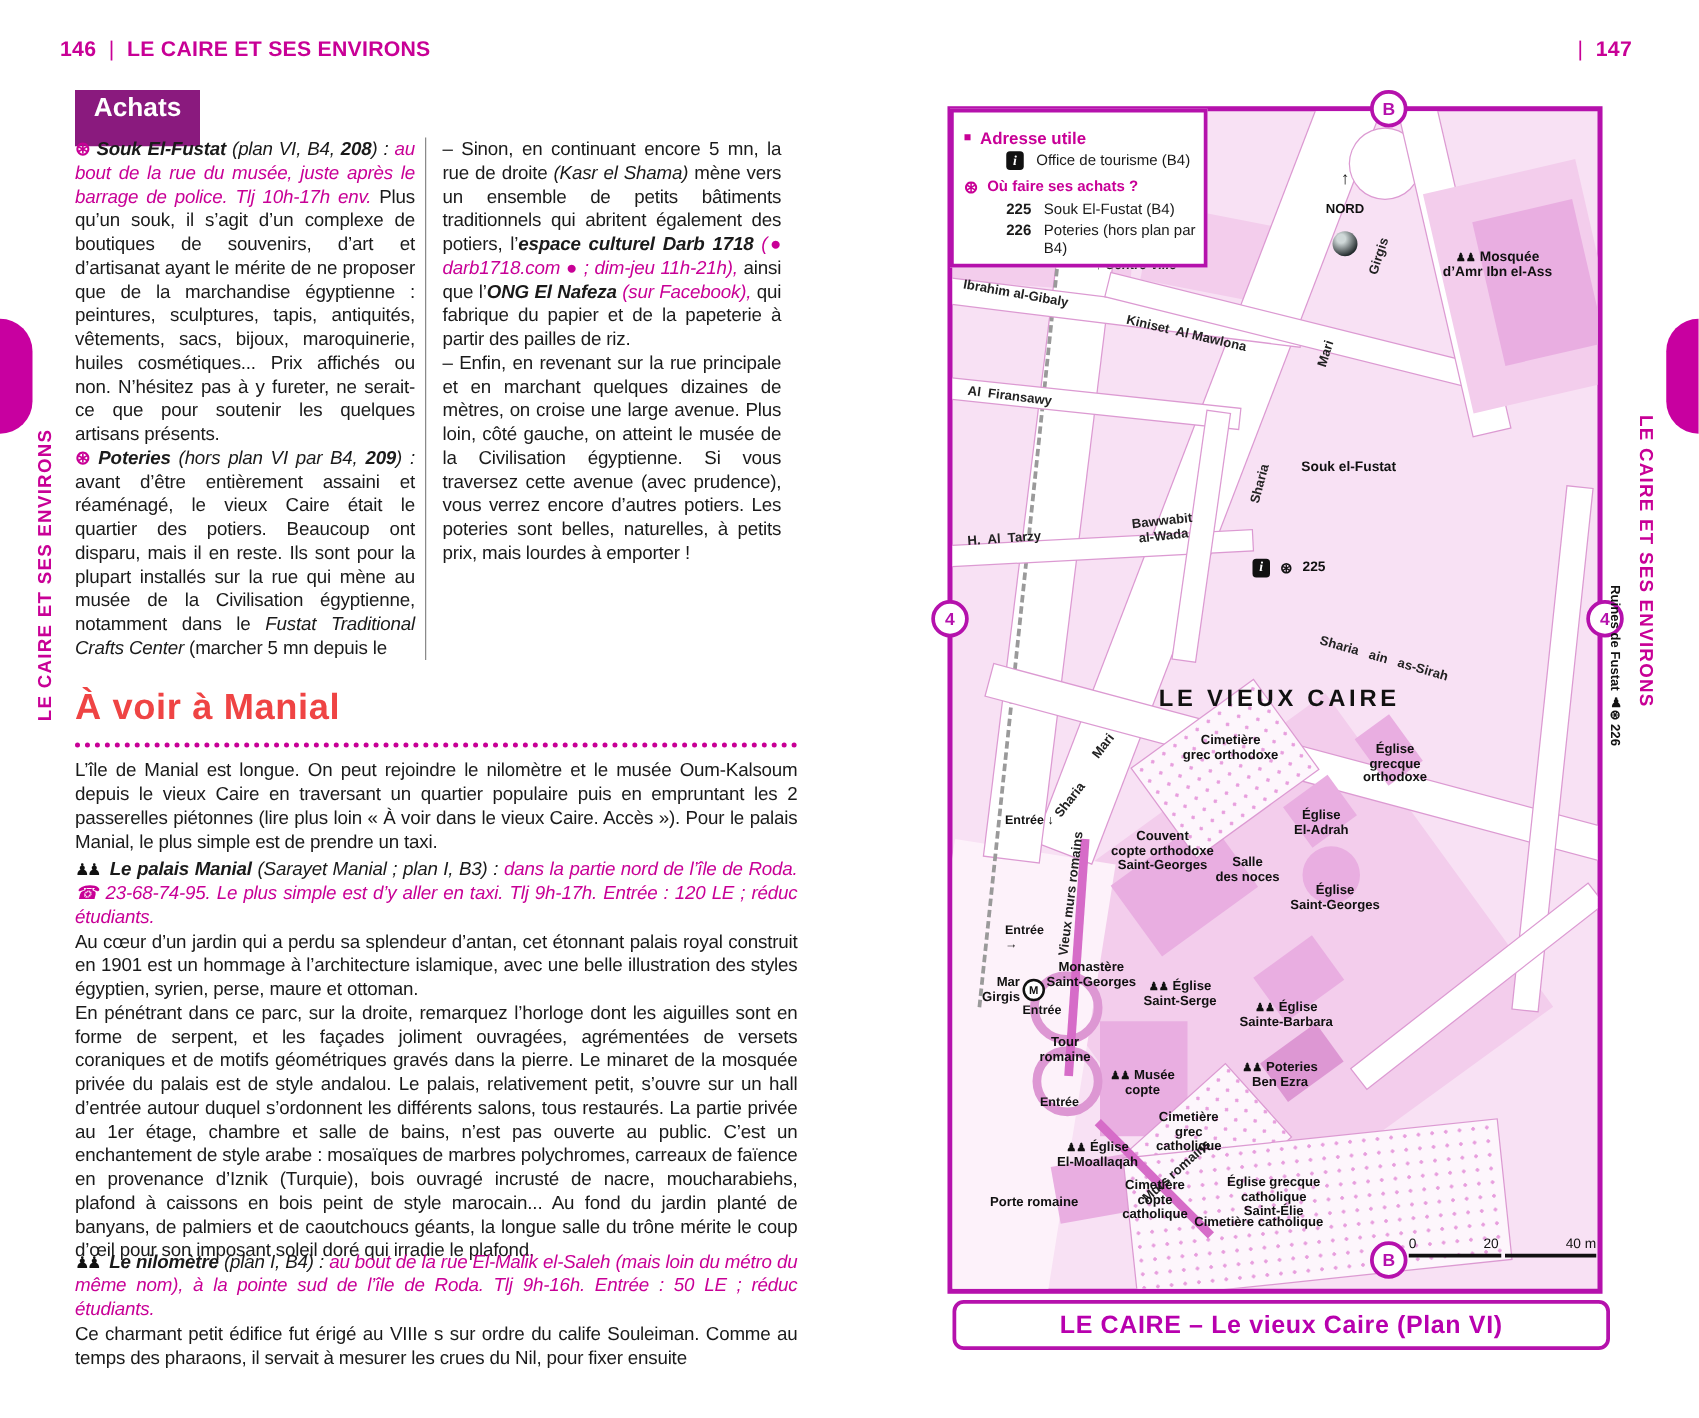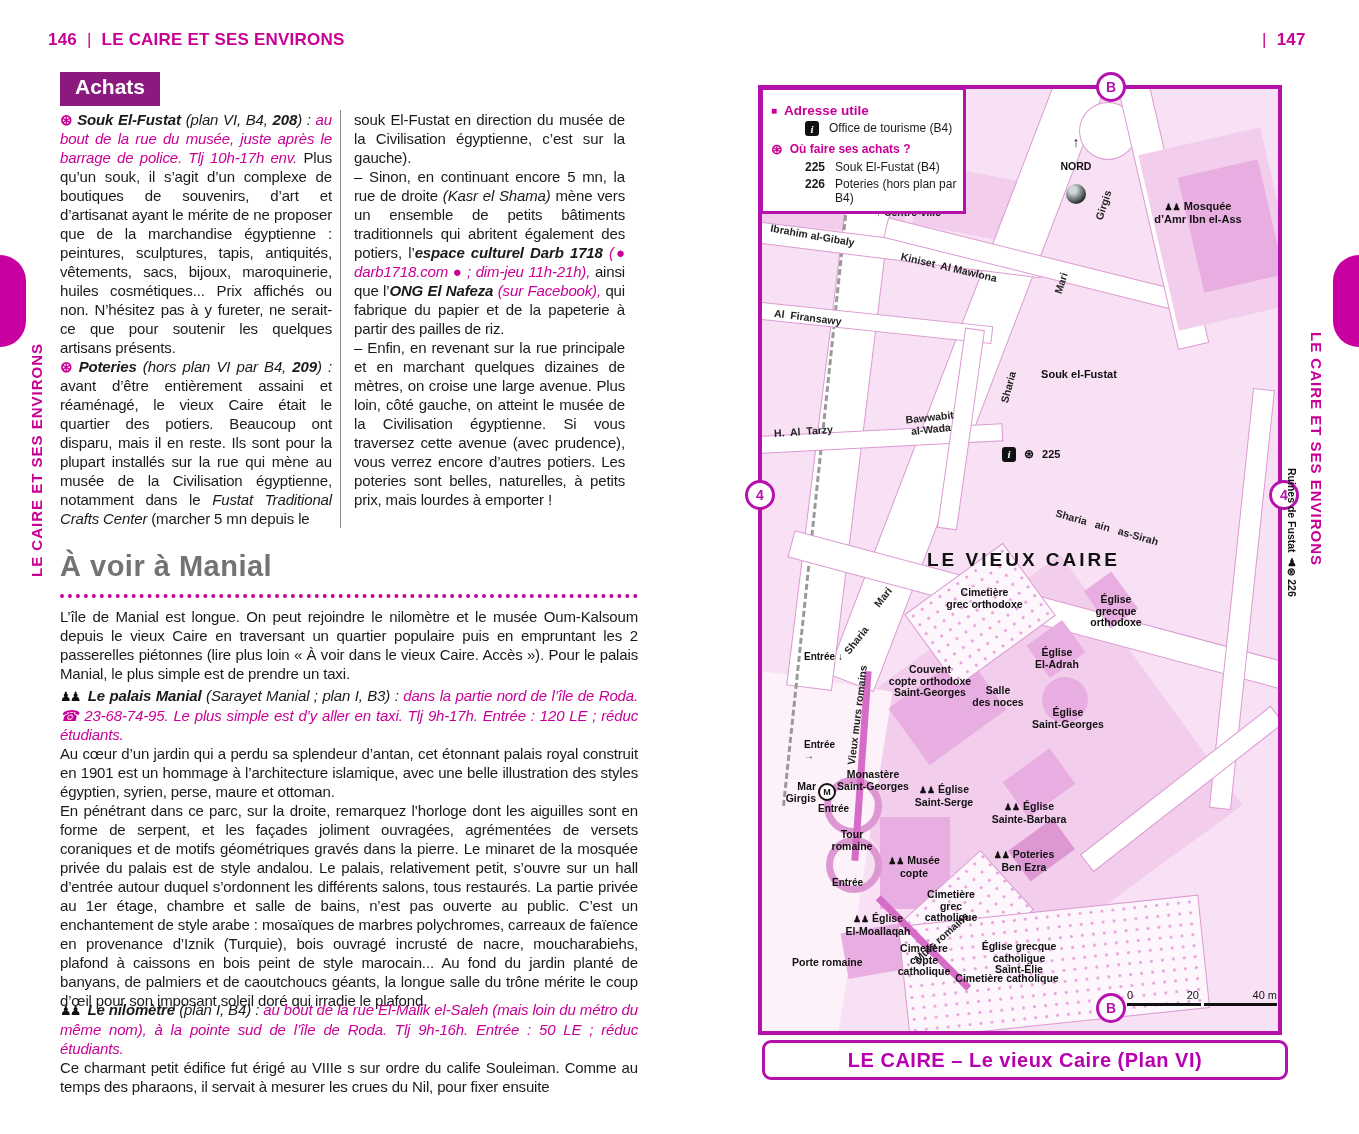--- a/index.html
+++ b/index.html
@@ -2,39 +2,39 @@
 <html><head>
 <meta charset="utf-8">
 <style>
   html,body{margin:0;padding:0;background:#fff;}
   body{width:1359px;height:1134px;position:relative;overflow:hidden;
        font-family:"Liberation Sans",sans-serif;color:#1a1a1a;}
   .abs{position:absolute;}
   
   .hdr{font-weight:bold;font-size:17px;color:#c80096;letter-spacing:.2px;display:flex;gap:10px;align-items:baseline;}
   .hdr .bar{font-weight:normal;color:#c80096;}
-  .badge{background:#8a1a7e;color:#fff;font-weight:bold;font-size:21px;padding:3px 15px 7px;}
+  .badge{background:#8a1a7e;color:#fff;font-weight:bold;font-size:21px;padding:3px 15px 18px;}
   
   .tabL{left:0;top:255px;width:26px;height:92px;background:#c800a0;border-radius:0 46px 46px 0;}
   .tabR{left:1333px;top:255px;width:26px;height:92px;background:#c800a0;border-radius:46px 0 0 46px;}
   .vtxtL{left:28px;top:332px;height:245px;writing-mode:vertical-rl;transform:rotate(180deg);
          color:#c80096;font-weight:bold;font-size:15px;letter-spacing:1px;}
   .vtxtR{left:1308px;top:332px;height:245px;writing-mode:vertical-rl;
          color:#c80096;font-weight:bold;font-size:15px;letter-spacing:1px;}
   
   .bodytxt{font-size:15px;line-height:19px;text-align:justify;letter-spacing:-.15px;}
   .cols{left:60px;top:110px;width:578px;display:flex;}
   .c1{width:272px;margin-right:8px;}
   .c2{width:271px;border-left:1px solid #8a8a8a;padding-left:13px;}
   .run-bi{font-weight:bold;font-style:italic;}
   .run-i{font-style:italic;}
   .run-m{color:#c80096;font-style:italic;}
   .bask{color:#c80096;font-weight:bold;}
   .sights{color:#111;font-size:13px;letter-spacing:-2px;margin-right:4px;}
-  .sect-title{font-size:29px;font-weight:bold;color:#737373;letter-spacing:.5px;}
+  .sect-title{font-size:29px;font-weight:bold;color:#ef4444;letter-spacing:.5px;}
   .dotline{border-top:4px dotted #c80096;height:0;}
   
   .map-wrap{left:758px;top:85px;width:524px;height:950px;}
   .map-clip{position:absolute;left:0;top:0;right:0;bottom:0;background:#f8e1f4;
             border:4px solid #b511ac;overflow:hidden;box-sizing:border-box;}
   .shape{position:absolute;}
   .street{background:#fff;box-shadow:0 0 0 1px #dc9ad2;}
   .blockA{background:#f3cdec;}
   .blockB{background:#e9aee1;}
   .blockC{background:#dd97d3;}
@@ -94,21 +94,20 @@
     <p style="margin:0;">
       <span class="bask">⊛</span>
       <span class="run-bi">Souk El-Fustat </span><span class="run-i">(plan VI, B4, </span><span class="run-bi">208</span><span class="run-i">) : </span><span class="run-m">au bout de la rue du musée, juste après le barrage de police. Tlj 10h-17h env. </span><span>Plus qu’un souk, il s’agit d’un complexe de boutiques de souvenirs, d’art et d’artisanat ayant le mérite de ne proposer que de la marchandise égyptienne : peintures, sculptures, tapis, antiquités, vêtements, sacs, bijoux, maroquinerie, huiles cosmétiques... Prix affichés ou non. N’hésitez pas à y fureter, ne serait-ce que pour soutenir les quelques artisans présents.</span>
     </p>
     <p style="margin:0;">
       <span class="bask">⊛</span>
       <span class="run-bi">Poteries </span><span class="run-i">(hors plan VI par B4, </span><span class="run-bi">209</span><span class="run-i">) : </span><span>avant d’être entièrement assaini et réaménagé, le vieux Caire était le quartier des potiers. Beaucoup ont disparu, mais il en reste. Ils sont pour la plupart installés sur la rue qui mène au musée de la Civilisation égyptienne, notamment dans le </span><span class="run-i">Fustat Traditional Crafts Center </span><span>(marcher 5 mn depuis le</span>
     </p>
   </div>
   <div class="c2 bodytxt">
-    <p style="margin:0;">souk El-Fustat en direction du musée de la Civilisation égyptienne, c’est sur la gauche).</p>
     <p style="margin:0;">
       <span>– Sinon, en continuant encore 5 mn, la rue de droite </span><span class="run-i">(Kasr el Shama) </span><span>mène vers un ensemble de petits bâtiments traditionnels qui abritent également des potiers, l’</span><span class="run-bi">espace culturel Darb 1718 </span><span class="run-m">(● darb1718.com ● ; dim-jeu 11h-21h), </span><span>ainsi que l’</span><span class="run-bi">ONG El Nafeza </span><span class="run-m">(sur Facebook), </span><span>qui fabrique du papier et de la papeterie à partir des pailles de riz.</span>
     </p>
     <p style="margin:0;">– Enfin, en revenant sur la rue principale et en marchant quelques dizaines de mètres, on croise une large avenue. Plus loin, côté gauche, on atteint le musée de la Civilisation égyptienne. Si vous traversez cette avenue (avec prudence), vous verrez encore d’autres potiers. Les poteries sont belles, naturelles, à petits prix, mais lourdes à emporter !</p>
   </div>
 </div>
 
 <div class="abs sect-title" style="left:60px;top:550px;">À voir à Manial</div>
 <div class="abs dotline" style="left:60px;top:594px;width:578px;"></div>
 

